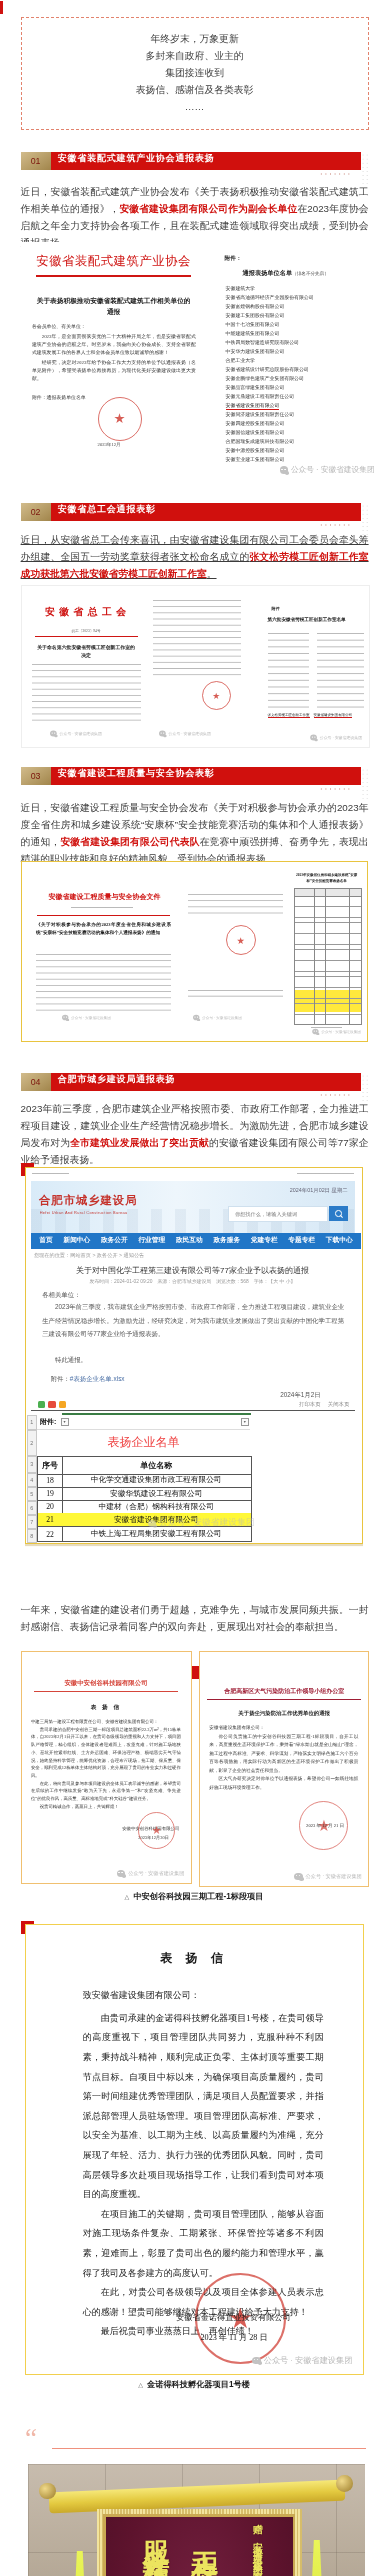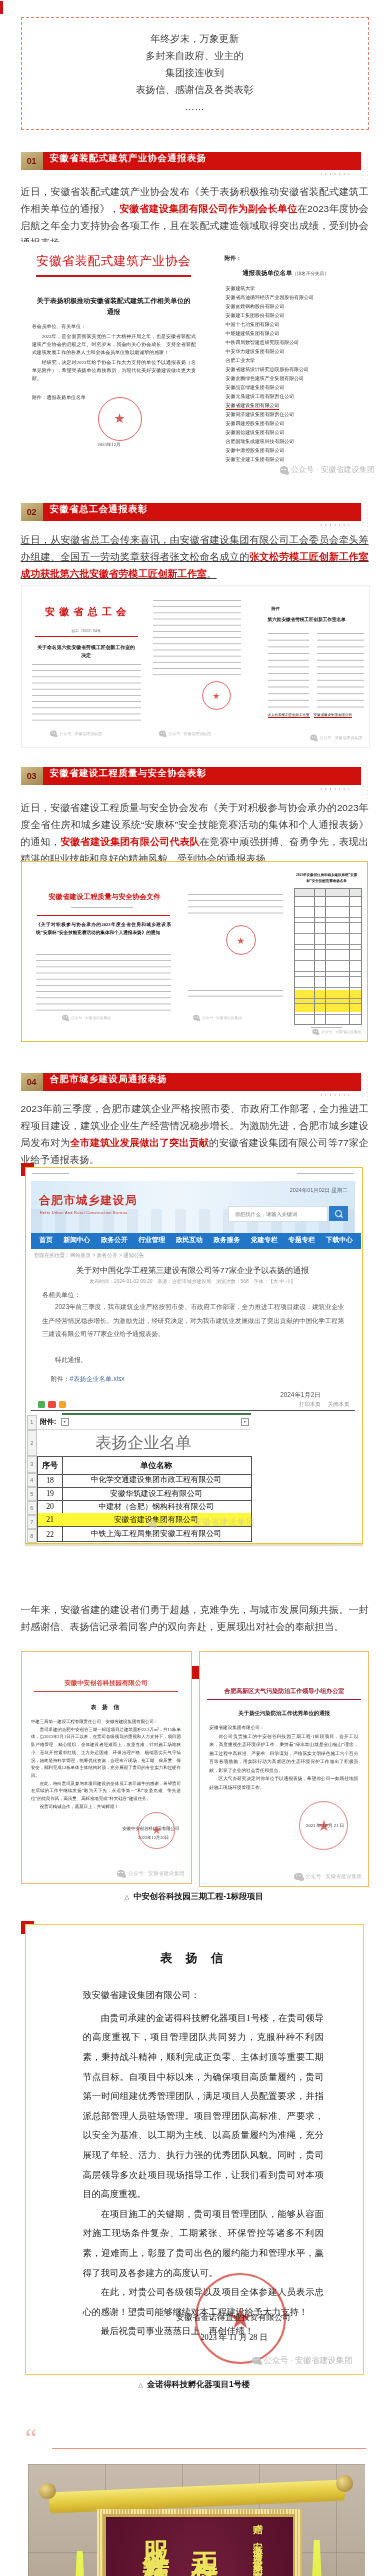--- a/index.html
+++ b/index.html
@@ -10,22 +10,22 @@
   .ctr{text-align:center;}
   .jus{text-align:justify;}
   .nowrap{white-space:nowrap;}
 
   
   .intro{border:0.5px dashed #e2836d;}
   .intro p, .closing p{margin:0;line-height:17px;font-size:9.8px;color:#3d3d3d;text-align:center;}
 
   
   .sec{position:absolute;left:20.6px;width:340px;height:17.5px;display:flex;}
-  .sec-num{width:22px;background:linear-gradient(145deg,#d2bc8c,#a1854b);color:#7b150c;
-           font-weight:bold;font-size:8.8px;display:flex;align-items:center;justify-content:center;}
+  .sec-num{width:30px;background:linear-gradient(145deg,#d2bc8c,#a1854b);color:#7b150c;
+           font-weight:normal;font-size:8.8px;display:flex;align-items:center;justify-content:center;}
   .sec-bar{flex:1;background:#d0100d;color:#fff;font-weight:bold;font-size:9px;
            display:flex;align-items:flex-start;padding-left:7.2px;letter-spacing:0.8px;}
   .sec::after{content:"";position:absolute;right:-9.3px;top:1px;width:8.8px;height:31px;
       background-image:radial-gradient(circle,#cfcfcf 0.7px,transparent 0.8px);background-size:4.1px 4.1px;}
   .sec::before{content:"";position:absolute;right:7.2px;bottom:-6.7px;width:34px;height:4.1px;
       background-image:radial-gradient(circle,#dfb9b3 0.7px,transparent 0.8px);background-size:4.6px 4.1px;}
 
   
   .para{position:absolute;left:20.6px;width:348px;font-size:9.8px;line-height:17px;color:#3c3c3c;text-align:justify;}
   .seg-red{color:#d0120f;font-weight:bold;}
@@ -323,21 +323,21 @@
           <div class="xl-numcol" style="height:13.4px;">7</div>
           <div class="xl-numcol" style="height:14px;">8</div>
         </div>
 
         <div class="b" style="left:10.3px;top:2.1px;width:213px;height:14px;border-bottom:0.5px solid #ddd;display:flex;align-items:center;">
           <span style="font-size:7px;font-weight:bold;color:#111;margin-left:3.1px;">附件:</span>
           <span class="dd" style="margin-left:4.1px;">▼</span>
           <span class="dd" style="margin-left:auto;margin-right:1px;">▼</span>
         </div>
 
-        <div class="b ser ctr" style="left:10.3px;top:16px;width:213px;height:27px;font-size:16px;color:#737373;line-height:27px;">表扬企业名单</div>
+        <div class="b ser ctr" style="left:10.3px;top:16px;width:213px;height:27px;font-size:12px;color:#ef4444;line-height:27px;">表扬企业名单</div>
 
         <div class="xl-cell" style="position:absolute;left:10.3px;top:43px;width:24px;height:17px;border-width:0.8px;font-weight:bold;font-size:8px;">序号</div>
         <div class="xl-cell" style="position:absolute;left:35px;top:43px;width:189px;height:17px;border-width:0.8px;border-left:0;font-weight:bold;font-size:8px;">单位名称</div>
 
         <div class="xl-cell" style="position:absolute;left:10.3px;top:60px;width:24px;height:14px;border-top:0;">18</div>
         <div class="xl-cell" style="position:absolute;left:35px;top:60px;width:189px;height:14px;border-top:0;border-left:0;">中化学交通建设集团市政工程有限公司</div>
         <div class="xl-cell" style="position:absolute;left:10.3px;top:74px;width:24px;height:13.4px;border-top:0;">19</div>
         <div class="xl-cell" style="position:absolute;left:35px;top:74px;width:189px;height:13.4px;border-top:0;border-left:0;">安徽华筑建设工程有限公司</div>
         <div class="xl-cell" style="position:absolute;left:10.3px;top:87px;width:24px;height:13.4px;border-top:0;">20</div>
         <div class="xl-cell" style="position:absolute;left:35px;top:87px;width:189px;height:13.4px;border-top:0;border-left:0;">中建材（合肥）钢构科技有限公司</div>

